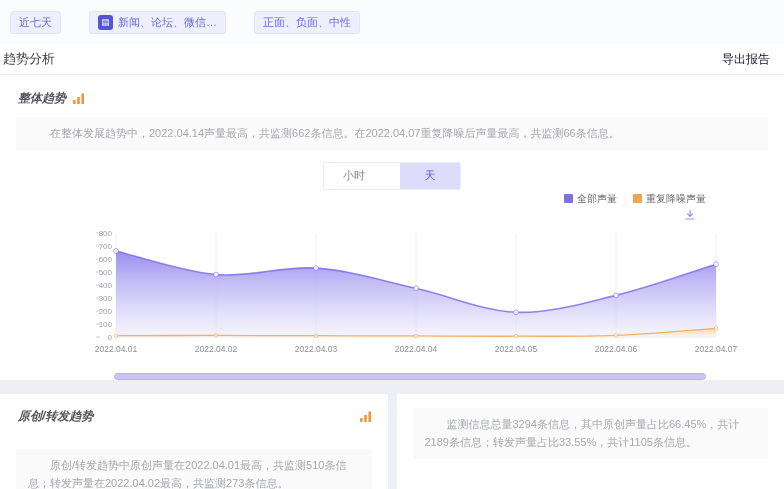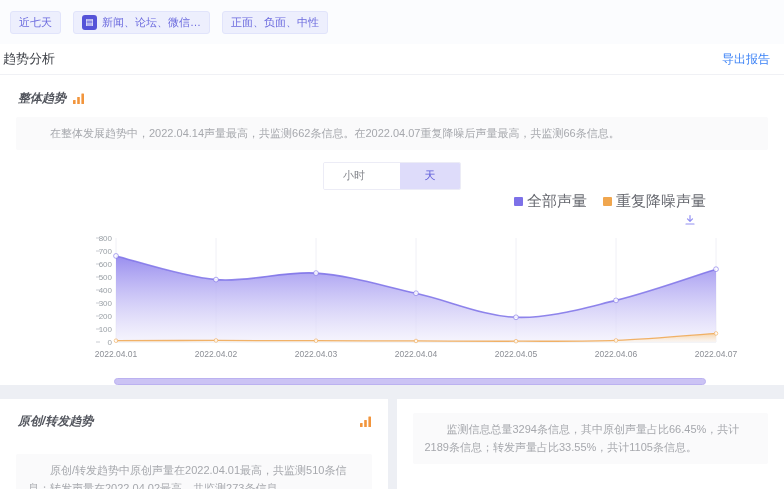--- a/index.html
+++ b/index.html
@@ -1,44 +1,44 @@
 <!DOCTYPE html>
 <html><head>
 <meta charset="utf-8">
 <style>
   * { box-sizing: border-box; margin: 0; padding: 0; }
   html,body { width:784px; height:489px; overflow:hidden; }
   body { background:#edeff4; font-family:"Liberation Sans", sans-serif; }
 
-  .topbar { background:#fbfcfe; height:44px; display:flex; align-items:center; gap:12px; padding:0 10px; }
+  .topbar { background:#fbfcfe; height:44px; display:flex; align-items:center; gap:28px; padding:0 10px; }
   .chip { background:#edeffd; border:1px solid #e1e4fb; color:#6b6ade; font-size:11px;
           border-radius:3px; padding:3px 8px; display:flex; align-items:center; gap:5px; cursor:pointer; white-space:nowrap; }
   .chip-icon { width:15px; height:15px; background:#5553d8; border-radius:3px; color:#fff; font-size:9px;
                display:flex; align-items:center; justify-content:center; }
 
   .main-card { background:#fff; }
   .section-header { height:31px; display:flex; justify-content:space-between; align-items:center;
                     padding:0 14px 0 3px; border-bottom:1px solid #f0f1f5; }
   .section-title { font-size:13px; color:#3d4047; }
-  .export-link { font-size:12px; color:#3b82f6; cursor:pointer; }
+  .export-link { font-size:12px; color:#0f172a; cursor:pointer; }
 
   .card-body { padding:10px 16px 0; }
   .subtitle-row { display:flex; align-items:center; gap:6px; margin:5px 0 10px 2px;font-style:italic; }
   .subtitle { font-size:12px; font-weight:bold; color:#53565e; }
   .info-box { background:#fafafb; border-radius:2px; padding:7px 12px; font-size:11px; color:#a6a8ad;
               line-height:1.7; text-indent:2em; }
 
   .toggle-row { display:flex; justify-content:center; margin-top:12px; }
   .toggle-group { display:flex; border:1px solid #ececf6; border-radius:2px; overflow:hidden;gap:16px; }
   .toggle-btn { width:60px; height:26px; font-size:11px; display:flex; align-items:center; justify-content:center;
                 color:#85878d; background:#fff; cursor:pointer; }
   .toggle-btn.selected { background:#dedcfa; color:#5d5bd8; }
 
   .legend-row { display:flex; justify-content:flex-end; align-items:center; gap:16px;
-                margin:2px 62px 0 0; font-size:15px; color:#66686f; }
+                margin:2px 62px 0 0; font-size:10px; color:#66686f; }
   .legend-item { display:flex; align-items:center; gap:4px; cursor:pointer; }
   .legend-swatch { width:9px; height:9px; border-radius:1px; display:inline-block; }
   .chart-tools { display:flex; justify-content:flex-end; margin:3px 72px 0 0; }
 
   #trend-chart { display:block; width:784px; height:138px; }
 
   .datazoom-track { margin:14px 0 14px 98px; width:592px; }
   .datazoom-bar { height:7px; background:#cbc3f4; border:1px solid #bbb1f0; border-radius:4px; cursor:pointer; }
 
   .bottom-row { display:flex; gap:9px; margin-top:8px; }

